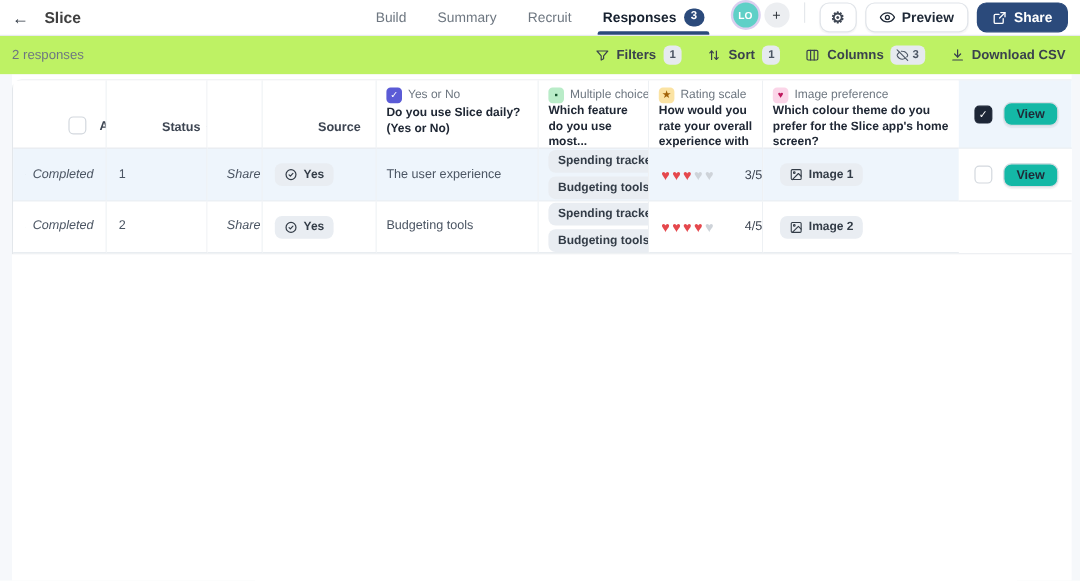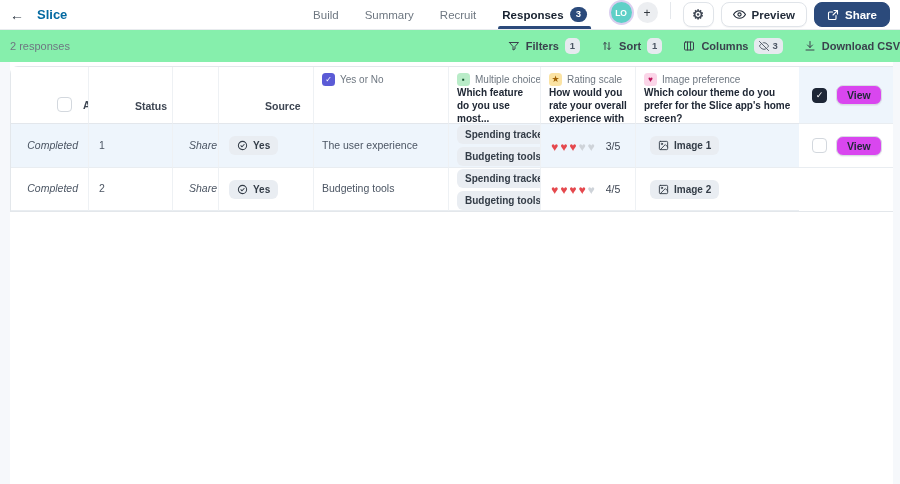--- a/index.html
+++ b/index.html
@@ -4,39 +4,39 @@
 <style>
   * { margin:0; padding:0; box-sizing:border-box; }
   html,body { width:900px; height:484px; overflow:hidden; }
   body { font-family:"Liberation Sans", sans-serif; background:#fff; color:#1f2937; }
   .app { width:900px; height:484px; display:flex; flex-direction:column; }
 
   
   .navbar { height:30px; display:flex; align-items:center; padding:0 10px; border-bottom:1px solid #e8ebee; background:#fff; position:relative; flex:0 0 auto; }
   .nav-left { display:flex; align-items:center; gap:13px; }
   .back-ico { font-size:14px; color:#2b3440; cursor:pointer; line-height:1; }
-  .app-title { font-size:13px; font-weight:700; color:#0369a1; }
+  .app-title { font-size:13px; font-weight:700; color:#404040; }
   .tabs { position:absolute; left:50%; transform:translateX(-50%); height:100%; display:flex; gap:26px; }
   .tab { position:relative; height:100%; display:flex; align-items:center; gap:6px; font-size:11.5px; color:#6e7781; font-weight:500; cursor:pointer; white-space:nowrap; }
   .tab.active { color:#16202e; font-weight:700; }
   .tab.active::after { content:""; position:absolute; left:-4px; right:-4px; bottom:0; height:3px; background:#2b4a7b; border-radius:2px 2px 0 0; }
   .tab-badge { background:#2b4a7b; color:#fff; font-size:9.5px; font-weight:700; border-radius:9px; padding:1px 6px; line-height:1.3; }
   .nav-right { margin-left:auto; display:flex; align-items:flex-start; gap:7px; }
   .avatar { width:21px; height:21px; border-radius:50%; background:#5fd0c7; color:#fff; font-size:8.5px; font-weight:700; display:flex; align-items:center; justify-content:center; box-shadow:0 0 0 2px #dacfef; cursor:pointer; }
   .plus-btn { width:21px; height:21px; border-radius:50%; background:#eceef1; color:#30363d; font-size:12px; display:flex; align-items:center; justify-content:center; cursor:pointer; margin-left:-2px; }
   .nav-divider { width:1px; height:17px; background:#e5e8ec; margin:0 5px; }
   .icon-btn, .ghost-btn, .primary-btn { height:25px; border-radius:8px; display:flex; align-items:center; gap:6px; cursor:pointer; font-size:11.5px; font-weight:600; }
   .icon-btn { width:31px; justify-content:center; background:#fff; border:1px solid #e0e4e9; color:#3f4754; box-shadow:0 1px 1px rgba(16,24,40,.04); }
   .gear-glyph { font-size:13px; line-height:1; }
   .ghost-btn { padding:0 11px; background:#fff; border:1px solid #e0e4e9; color:#1f2937; box-shadow:0 1px 1px rgba(16,24,40,.04); }
   .primary-btn { padding:0 12px; background:#2b4a7b; border:1px solid #2b4a7b; color:#fff; }
   svg.ico { display:block; }
 
   
-  .toolbar { height:32px; background:#86efac; display:flex; align-items:center; padding:0 0 0 10px; flex:0 0 auto; }
+  .toolbar { height:32px; background:#bef264; display:flex; align-items:center; padding:0 12px 0 10px; flex:0 0 auto; }
   .resp-count { font-size:11px; color:#6e7781; }
   .tools { margin-left:auto; display:flex; align-items:center; gap:21px; }
   .tool { display:flex; align-items:center; gap:6px; font-size:11px; font-weight:600; color:#3a424d; cursor:pointer; white-space:nowrap; }
   .mini-badge { background:#e6eaef; border-radius:5px; padding:1px 5px; font-size:9.5px; font-weight:600; color:#4b5563; display:flex; align-items:center; gap:3px; line-height:1.4; }
 
   
   .content { flex:1 1 auto; background:#f6f8fb; position:relative; overflow:hidden; }
   .sheet { position:absolute; left:10px; right:7px; top:0; bottom:0; background:#fff; overflow:hidden; }
   .table-card { margin-top:4px; width:958px; border:1px solid #e3e7eb; border-right:none; border-radius:8px 0 0 0; background:#fff; }
   .tgrid { display:grid; grid-template-columns:78px 84px 46px 95px 135px 92px 95px 163px 170px; grid-template-rows:57px 44px 43px; width:958px; }
@@ -55,29 +55,29 @@
   .ti-multi { background:#b9ecc8; color:#14532d; }
   .ti-rating { background:#fbe3a3; color:#a16207; font-size:9px; }
   .ti-image { background:#fbd5e8; color:#be185d; }
   .type-label { font-size:10px; color:#6e7781; white-space:nowrap; }
   .q-text { font-size:10px; font-weight:600; color:#202835; line-height:1.3; }
   .td { display:flex; align-items:center; padding:0 10px; border-bottom:1px solid #e9edf1; }
   .sel { background:#eef5fc; }
   .first-td { gap:9px; padding-left:13px; }
   .checkbox { width:15px; height:15px; border:1.5px solid #d3d8de; border-radius:4px; background:#fff; cursor:pointer; display:flex; align-items:center; justify-content:center; flex:0 0 auto; }
   .checkbox.checked { background:#1d2636; border-color:#1d2636; color:#fff; font-size:9px; }
-  .view-btn { background:#d946ef; border:1px solid #d8dde3; border-radius:7px; padding:3px 10px; font-size:10.5px; font-weight:600; color:#1f2937; cursor:pointer; box-shadow:0 1px 1px rgba(16,24,40,.06); font-family:inherit; }
+  .view-btn { background:#14b8a6; border:1px solid #d8dde3; border-radius:7px; padding:3px 10px; font-size:10.5px; font-weight:600; color:#1f2937; cursor:pointer; box-shadow:0 1px 1px rgba(16,24,40,.06); font-family:inherit; }
   .status-cell { gap:6px;font-style:italic; }
   .cell-text { font-size:10.5px; color:#4b5563; line-height:1.3; }
   .chip { background:#e9edf2; border-radius:6px; padding:2px 8px; font-size:10px; font-weight:600; color:#333c47; white-space:nowrap; display:inline-flex; align-items:center; gap:5px; line-height:1.5; }
   .chips-cell { flex-direction:column; align-items:flex-start; justify-content:center; gap:3px; padding:4px 8px; }
   .rating-cell { gap:2px; }
   .heart { font-size:12px; color:#ced3d9; line-height:1; margin-right:2px; }
   .heart.filled { color:#e5484d; }
-  .rating-label { font-size:10.5px; color:#3d4552; margin-left:7px; }
+  .rating-label { font-size:10.5px; color:#3d4552; margin-left:22px; }
   .green { color:#34a361; }
   .muted-ico { color:#6f7882; }
 </style>
 </head>
 <body>
 
 <div class="app">
 
   <header class="navbar">
     <div class="nav-left">
@@ -191,20 +191,21 @@
             <div class="th-inner" style="gap:12px;">
               <span class="th-label">Source</span>
               <span class="sort-glyph">↑↓</span>
             </div>
           </div>
           <div class="c th qth">
             <div class="type-badge">
               <span class="type-ico ti-yesno">✓</span>
               <span class="type-label">Yes or No</span>
             </div>
+            <div class="q-text">Do you use Slice daily? (Yes or No)</div>
           </div>
           <div class="c th qth">
             <div class="type-badge">
               <span class="type-ico ti-multi">▪</span>
               <span class="type-label">Multiple choice</span>
             </div>
             <div class="q-text">Which feature do you use most...</div>
           </div>
           <div class="c th qth">
             <div class="type-badge">

